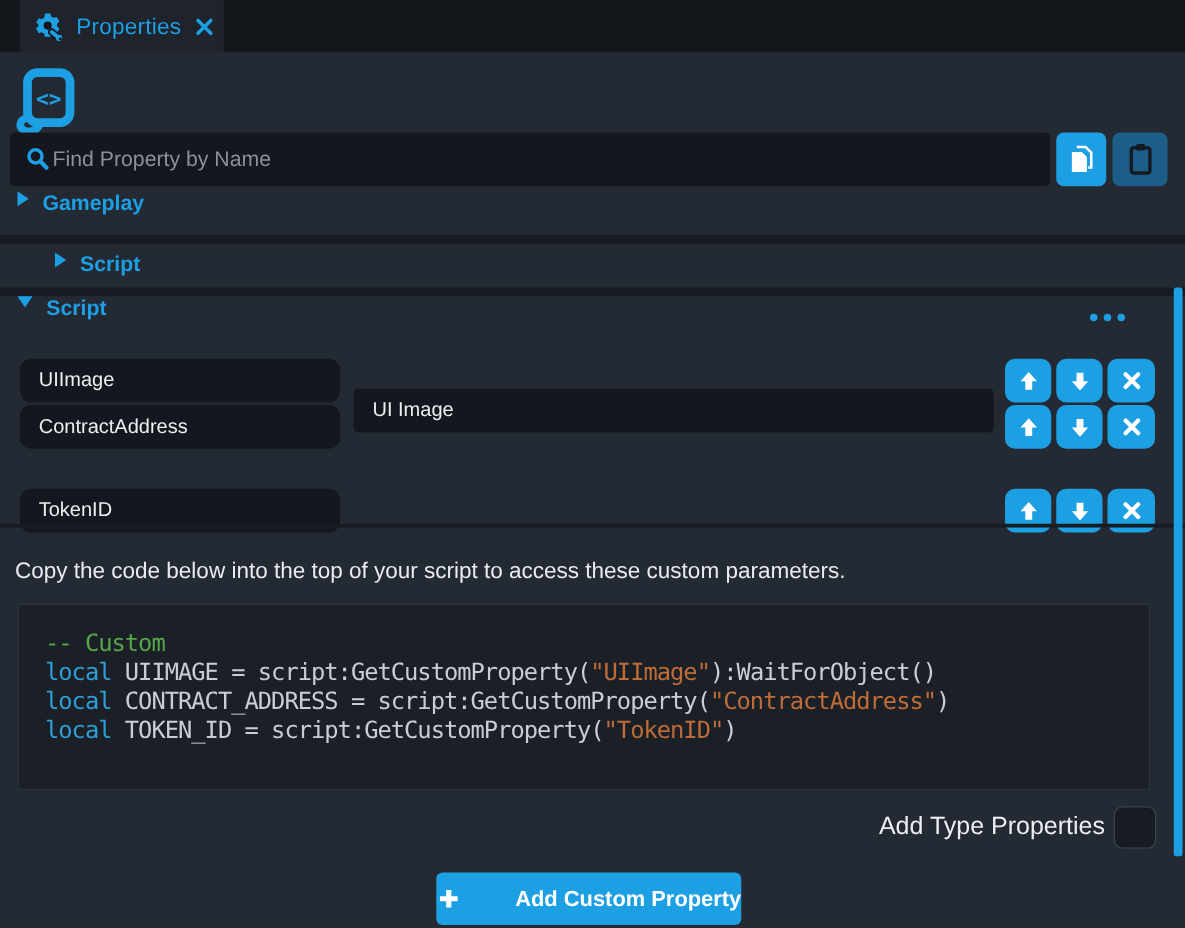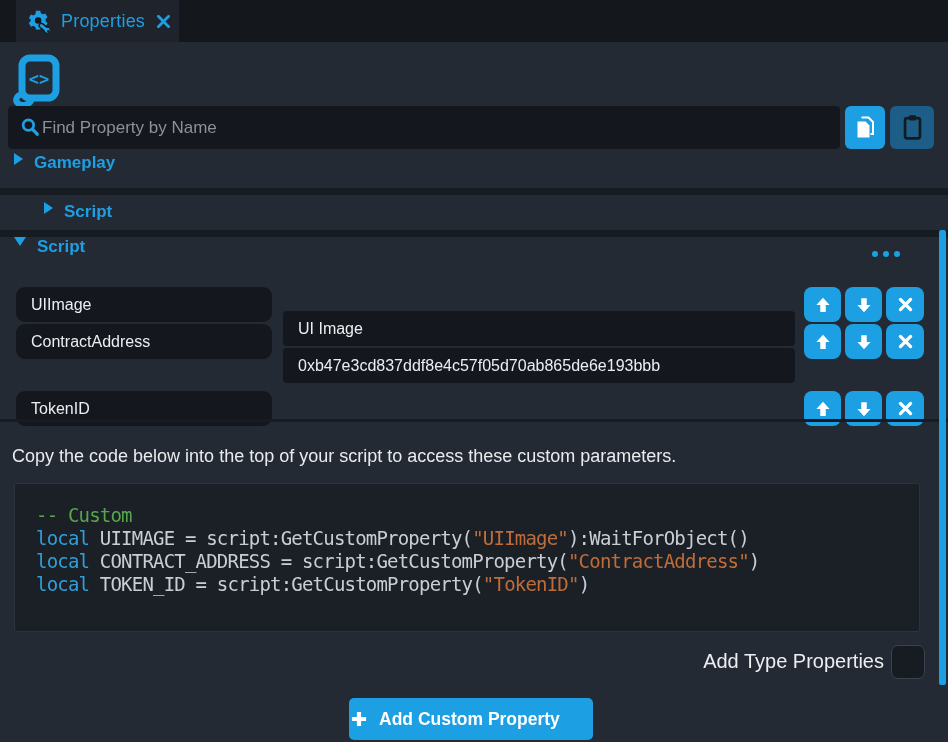--- a/index.html
+++ b/index.html
@@ -53,21 +53,21 @@
   .code-block{left:14px;top:441px;width:906px;height:149px;background:var(--code-bg);border:1px solid var(--code-border);border-radius:2px;padding:20px 0 0 21px;cursor:text;}
   .code-line{white-space:pre;font-family:"DejaVu Sans Mono",monospace;font-size:19px;line-height:23px;letter-spacing:-0.8px;}
   .tok-comment{color:var(--comment);}
   .tok-kw{color:var(--keyword);}
   .tok-plain{color:var(--code-text);}
   .tok-str{color:var(--string);}
 
   .annot-label{top:606px;right:64px;color:var(--text);font-size:20px;line-height:26px;}
   .annot-checkbox{left:891px;top:603px;width:34px;height:34px;background:#171c23;border:1px solid #3b424d;border-radius:7px;cursor:pointer;}
 
-  .add-btn{left:349px;top:656px;width:244px;height:42px;background:var(--accent);border:none;border-radius:5px;display:flex;align-items:center;justify-content:flex-start;gap:10px;cursor:pointer;}
+  .add-btn{left:349px;top:656px;width:244px;height:42px;background:var(--accent);border:none;border-radius:5px;display:flex;align-items:center;justify-content:space-between;gap:10px;cursor:pointer;}
   .add-btn span{color:#fff;font-weight:bold;font-size:17.5px;}
 
   .scroll-thumb{left:939px;top:188px;width:7px;height:455px;background:var(--accent);border-radius:2px;}
 </style>
 </head>
 <body>
 
 <div class="abs tab-strip">
   <div class="abs tab">
     <span style="display:flex;">
@@ -168,21 +168,20 @@
         <span style="display:flex;">
           <svg width="21" height="21" viewBox="0 0 24 24">
             <path d="M6.2 6.2 17.8 17.8 M17.8 6.2 6.2 17.8" stroke="#fff" stroke-width="3.8" stroke-linecap="round"></path>
           </svg>
         </span>
       </button>
   </div>
 
   <div class="abs prop-row" style="top:282px;">
     <input class="prop-name" value="ContractAddress" style="">
-    <input class="prop-value" value="0xb47e3cd837ddf8e4c57f05d70ab865de6e193bbb" style="">
     <button class="row-btn b-up">
         <span style="display:flex;">
           <svg width="22" height="22" viewBox="0 0 24 24">
             <path d="M12 4l7.2 8h-4.2v7.5H9V12H4.8z" fill="#fff"></path>
           </svg>
         </span>
       </button>
     <button class="row-btn b-down">
         <span style="display:flex;">
           <svg width="22" height="22" viewBox="0 0 24 24">

